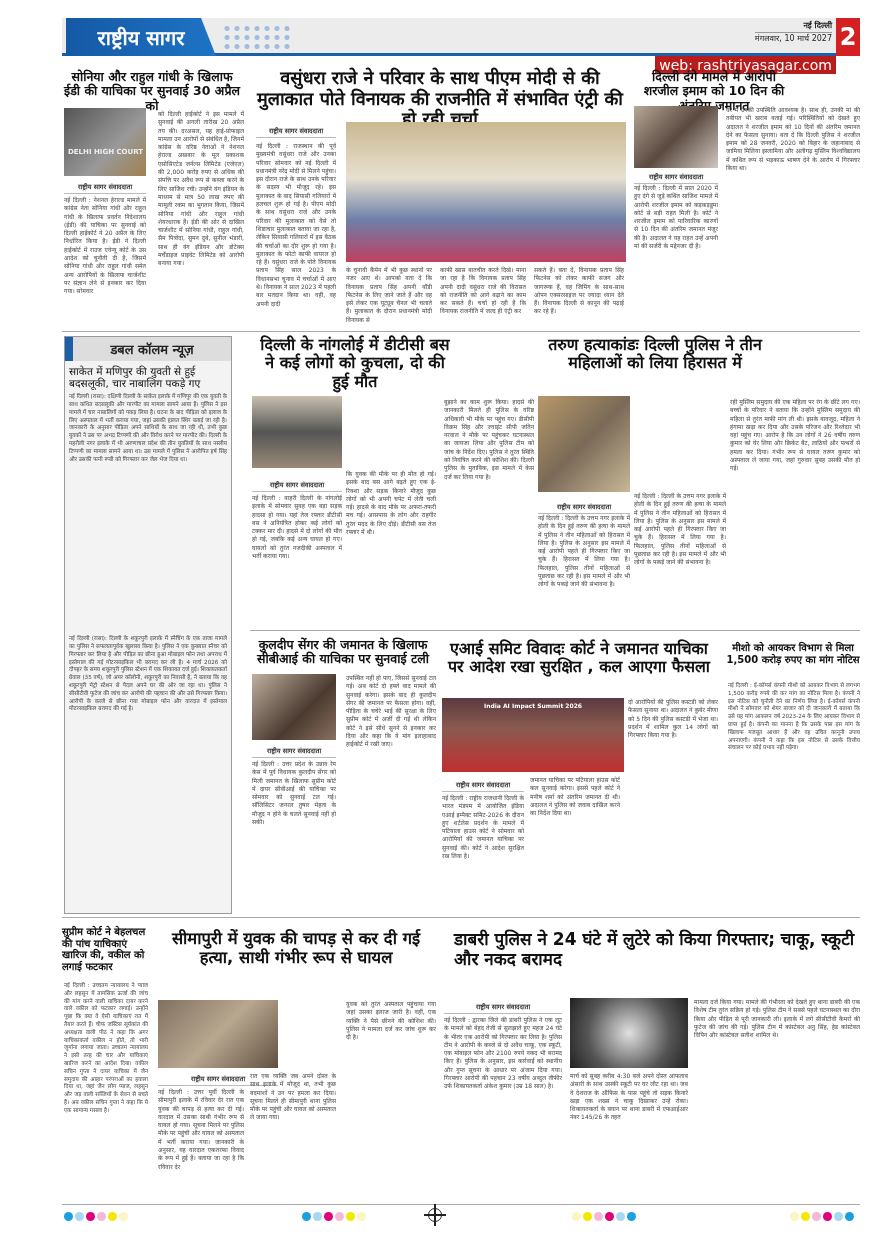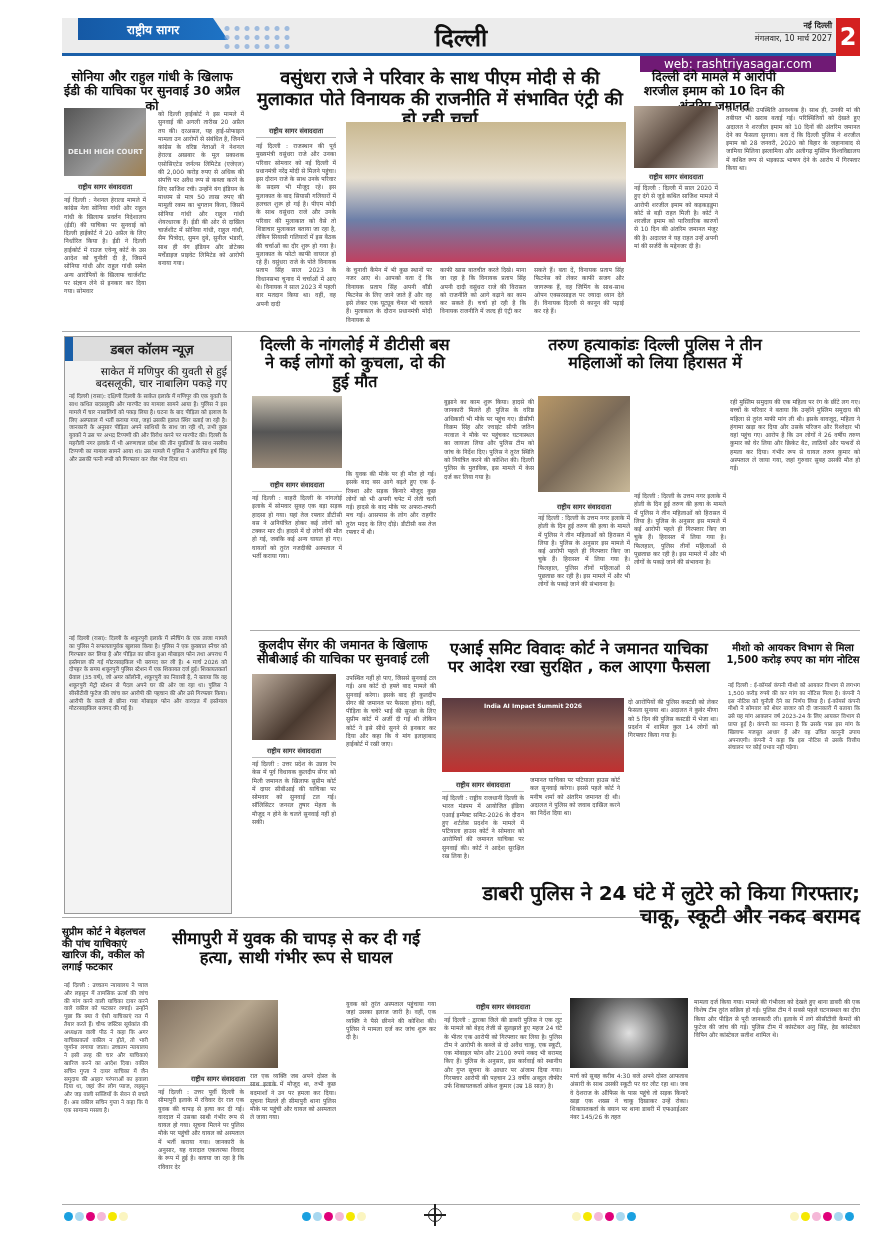--- a/index.html
+++ b/index.html
@@ -1,26 +1,26 @@
 <!DOCTYPE html>
 <html><head>
 <meta charset="utf-8">
 <style>
 *{box-sizing:border-box;margin:0;padding:0}
 body{width:877px;height:1241px;background:#fff;font-family:"DejaVu Sans",sans-serif;color:#222;position:relative;overflow:hidden}
 .page{position:absolute;left:62px;top:18px;width:798px}
 .masthead{position:relative;height:38px;background:#ececec;border-bottom:3px solid #1a5fa8}
-.mh-logo{position:absolute;left:16px;top:0;width:150px;height:22px;background:linear-gradient(90deg,#1559a5,#1e73c5);color:#fff;font-size:12px;font-weight:bold;display:flex;align-items:center;justify-content:center;clip-path:polygon(0 0,90% 0,100% 100%,0 100%)}
+.mh-logo{position:absolute;left:4px;top:0;width:150px;height:38px;background:linear-gradient(90deg,#1559a5,#1e73c5);color:#fff;font-size:20px;font-weight:bold;display:flex;align-items:center;justify-content:center;clip-path:polygon(0 0,90% 0,100% 100%,0 100%)}
 .mh-dots{position:absolute;left:160px;top:6px;width:70px;height:26px;background-image:radial-gradient(circle,#7fa7d8 2px,transparent 3px);background-size:10px 9px;opacity:.7}
 .mh-title{position:absolute;left:0;right:0;top:2px;text-align:center;font-size:24px;font-weight:bold;color:#111}
 .mh-right{position:absolute;right:28px;top:2px;text-align:right;font-size:8px;line-height:12px;color:#222}
 .mh-right .city{font-weight:bold}
 .mh-right .date{border-top:1px solid #999}
 .mh-page{position:absolute;right:0;top:0;width:24px;height:38px;background:#d42020;color:#fff;font-size:24px;font-weight:bold;display:flex;align-items:center;justify-content:center}
-.mh-web{position:absolute;right:24px;top:28px;background:#701a75;color:#fff;font-size:12px;padding:1px 24px}
+.mh-web{position:absolute;right:24px;top:28px;background:#b91c1c;color:#fff;font-size:14px;padding:1px 4px}
 .abs{position:absolute}
 .hl{font-weight:bold;color:#111;text-align:center;line-height:1.15}
 .txt{font-size:6px;line-height:8.3px;color:#444;text-align:justify;overflow:hidden}
 .by{font-size:6.5px;font-weight:bold;text-align:center;color:#333;border-bottom:1px solid #bbb;padding:2px 0}
 .photo{background:#8a8a8a;overflow:hidden}
 .rule{position:absolute;background:#aaa}
 .box{position:absolute;border:1px solid #999;background:#f3f3f3}
 .dc-head{background:#ddd;font-weight:bold;font-size:13px;text-align:center;padding:3px 0;border-left:8px solid #1a5fa8}
 .footer-dots{position:absolute;top:1212px;display:flex;gap:2px}
 .footer-dots span{width:9px;height:9px;border-radius:50%;display:inline-block}
@@ -29,21 +29,20 @@
 .reg:after{content:"";position:absolute;left:5px;top:-5px;width:1.5px;height:22px;background:#222}
 </style>
 </head>
 <body>
 
 <div class="page">
 
   <div class="masthead">
     <div class="mh-logo">राष्ट्रीय सागर</div>
     <div class="mh-dots"></div>
-    <div class="mh-title">दिल्ली</div>
     <div class="mh-right">
       <div class="city">नई दिल्ली</div>
       <div class="date">मंगलवार, 10 मार्च 2027</div>
     </div>
     <div class="mh-page">2</div>
   </div>
   <div style="position:relative;height:12px">
     <div class="mh-web" style="top:0">web: rashtriyasagar.com</div>
   </div>
 </div>
@@ -68,21 +67,21 @@
 <div class="abs photo" style="left:634px;top:106px;width:84px;height:62px;background:linear-gradient(135deg,#b8a898,#5a4a40 50%,#d0c8c0)"></div>
 <div class="abs by" style="left:634px;top:170px;width:84px">राष्ट्रीय सागर संवाददाता</div>
 <div class="abs txt" style="left:634px;top:184px;width:84px;height:144px">नई दिल्ली : दिल्ली में साल 2020 में हुए दंगे से जुड़े कथित साजिश मामले में आरोपी शरजील इमाम को कड़कड़डूमा कोर्ट से बड़ी राहत मिली है। कोर्ट ने शरजील इमाम को पारिवारिक कारणों से 10 दिन की अंतरिम जमानत मंजूर की है। अदालत ने यह राहत उन्हें अपनी मां की सर्जरी के मद्देनजर दी है।</div>
 <div class="abs txt" style="left:726px;top:106px;width:134px;height:222px">घर में उनकी उपस्थिति आवश्यक है। साथ ही, उनकी मां की तबीयत भी खराब बताई गई। परिस्थितियों को देखते हुए अदालत ने शरजील इमाम को 10 दिनों की अंतरिम जमानत देने का फैसला सुनाया। बता दें कि दिल्ली पुलिस ने शरजील इमाम को 28 जनवरी, 2020 को बिहार के जहानाबाद से जामिया मिलिया इस्लामिया और अलीगढ़ मुस्लिम विश्वविद्यालय में कथित रूप से भड़काऊ भाषण देने के आरोप में गिरफ्तार किया था।</div>
 
 <div class="rule" style="left:62px;top:331px;width:798px;height:1px"></div>
 
 <div class="box" style="left:64px;top:336px;width:168px;height:578px">
   <div class="dc-head">डबल कॉलम न्यूज़</div>
   <div style="padding:4px 4px">
-    <div class="hl" style="font-size:10.5px;text-align:right;font-weight:normal">साकेत में मणिपुर की युवती से हुई बदसलूकी, चार नाबालिग पकड़े गए</div>
+    <div class="hl" style="font-size:10.5px;text-align:left;font-weight:normal">साकेत में मणिपुर की युवती से हुई बदसलूकी, चार नाबालिग पकड़े गए</div>
     <div class="txt" style="height:238px;margin-top:4px;font-size:5.6px;line-height:7.8px">नई दिल्ली (रासा): दक्षिणी दिल्ली के साकेत इलाके में मणिपुर की एक युवती के साथ कथित बदसलूकी और मारपीट का मामला सामने आया है। पुलिस ने इस मामले में चार नाबालिगों को पकड़ लिया है। घटना के बाद पीड़िता को इलाज के लिए अस्पताल में भर्ती कराया गया, जहां उसकी हालत स्थिर बताई जा रही है। जानकारी के अनुसार पीड़िता अपने साथियों के साथ जा रही थी, तभी कुछ युवकों ने उस पर अभद्र टिप्पणी की और विरोध करने पर मारपीट की। दिल्ली के महरौली नगर इलाके में भी अरुणाचल प्रदेश की तीन युवतियों के साथ नस्लीय टिप्पणी का मामला सामने आया था। उस मामले में पुलिस ने आरोपित हर्ष सिंह और उसकी पत्नी रूबी को गिरफ्तार कर जेल भेज दिया था।</div>
     <div class="txt" style="height:230px;margin-top:4px;font-size:5.6px;line-height:7.8px">नई दिल्ली (रासा): दिल्ली के शकूरपुरी इलाके में स्नैचिंग के एक ताजा मामले का पुलिस ने सफलतापूर्वक खुलासा किया है। पुलिस ने एक कुख्यात स्नैचर को गिरफ्तार कर लिया है और पीड़ित का छीना हुआ मोबाइल फोन तथा अपराध में इस्तेमाल की गई मोटरसाइकिल भी बरामद कर ली है। 4 मार्च 2026 को दोपहर के समय शकूरपुरी पुलिस स्टेशन में एक शिकायत दर्ज हुई। शिकायतकर्ता ग्रेवाल (35 वर्ष), जो अमर कॉलोनी, शकूरपुरी का निवासी है, ने बताया कि वह शकूरपुरी मेट्रो स्टेशन से पैदल अपने घर की ओर जा रहा था। पुलिस ने सीसीटीवी फुटेज की जांच कर आरोपी की पहचान की और उसे गिरफ्तार किया। आरोपी के कब्जे से छीना गया मोबाइल फोन और वारदात में इस्तेमाल मोटरसाइकिल बरामद की गई है।</div>
   </div>
 </div>
 
 <div class="abs hl" style="left:260px;top:336px;width:190px;font-size:16px">दिल्ली के नांगलोई में डीटीसी बस ने कई लोगों को कुचला, दो की हुई मौत</div>
 <div class="abs photo" style="left:252px;top:396px;width:90px;height:72px;background:linear-gradient(180deg,#c8c0b0,#555 50%,#9a8a78)"></div>
 <div class="abs by" style="left:252px;top:478px;width:90px">राष्ट्रीय सागर संवाददाता</div>
 <div class="abs txt" style="left:252px;top:494px;width:90px;height:132px">नई दिल्ली : बाहरी दिल्ली के नांगलोई इलाके में सोमवार सुबह एक बड़ा सड़क हादसा हो गया। यहां तेज रफ्तार डीटीसी बस ने अनियंत्रित होकर कई लोगों को टक्कर मार दी। हादसे में दो लोगों की मौत हो गई, जबकि कई अन्य घायल हो गए। घायलों को तुरंत नजदीकी अस्पताल में भर्ती कराया गया।</div>
 <div class="abs txt" style="left:346px;top:470px;width:90px;height:156px">कि युवक की मौके पर ही मौत हो गई। इसके बाद बस आगे बढ़ते हुए एक ई-रिक्शा और सड़क किनारे मौजूद कुछ लोगों को भी अपनी चपेट में लेती चली गई। हादसे के बाद मौके पर अफरा-तफरी मच गई। आसपास के लोग और राहगीर तुरंत मदद के लिए दौड़े। डीटीसी बस तेज रफ्तार में थी।</div>
@@ -120,21 +119,21 @@
 <div class="abs hl" style="left:62px;top:926px;width:86px;font-size:10px;text-align:left">सुप्रीम कोर्ट ने बेहलचल की पांच याचिकाएं खारिज की, वकील को लगाई फटकार</div>
 <div class="abs txt" style="left:64px;top:982px;width:84px;height:214px;font-size:5.6px;line-height:7.8px">नई दिल्ली : उच्चतम न्यायालय ने प्याज और लहसुन में तामसिक ऊर्जा की जांच की मांग करने वाली याचिका दायर करने वाले वकील को फटकार लगाई। उन्होंने पूछा कि क्या वे ऐसी याचिकाएं रात में तैयार करते हैं। चीफ जस्टिस सूर्यकांत की अध्यक्षता वाली पीठ ने कहा कि अगर याचिकाकर्ता वकील न होते, तो भारी जुर्माना लगाया जाता। उच्चतम न्यायालय ने इसी तरह की चार और याचिकाएं खारिज करने का आदेश दिया। वकील सचिन गुप्ता ने दायर याचिका में जैन समुदाय की आहार परंपराओं का हवाला दिया था, जहां जैन लोग प्याज, लहसुन और जड़ वाली सब्जियों के सेवन से बचते हैं। अब वकील सचिन गुप्ता ने कहा कि ये एक सामान्य मसला है।</div>
 
 <div class="abs hl" style="left:155px;top:930px;width:282px;font-size:16.5px">सीमापुरी में युवक की चापड़ से कर दी गई हत्या, साथी गंभीर रूप से घायल</div>
 <div class="abs photo" style="left:158px;top:1000px;width:120px;height:68px;background:linear-gradient(135deg,#807060,#b8a890 50%,#605040)"></div>
 <div class="abs by" style="left:158px;top:1072px;width:120px">राष्ट्रीय सागर संवाददाता</div>
 <div class="abs txt" style="left:158px;top:1088px;width:86px;height:108px">नई दिल्ली : उत्तर पूर्वी दिल्ली के सीमापुरी इलाके में रविवार देर रात एक युवक की चापड़ से हत्या कर दी गई। वारदात में उसका साथी गंभीर रूप से घायल हो गया। सूचना मिलने पर पुलिस मौके पर पहुंची और घायल को अस्पताल में भर्ती कराया गया। जानकारी के अनुसार, यह वारदात एकतरफा विवाद के रूप में हुई है। बताया जा रहा है कि रविवार देर</div>
 <div class="abs txt" style="left:250px;top:1072px;width:86px;height:124px">रात एक व्यक्ति जब अपने दोस्त के साथ इलाके में मौजूद था, तभी कुछ बदमाशों ने उन पर हमला कर दिया। सूचना मिलते ही सीमापुरी थाना पुलिस मौके पर पहुंची और घायल को अस्पताल ले जाया गया।</div>
 <div class="abs txt" style="left:346px;top:1000px;width:90px;height:196px">युवक को तुरंत अस्पताल पहुंचाया गया जहां उसका इलाज जारी है। वहीं, एक व्यक्ति ने पैसे छीनने की कोशिश की। पुलिस ने मामला दर्ज कर जांच शुरू कर दी है।</div>
 
-<div class="abs hl" style="left:440px;top:882px;width:420px;font-size:20px;text-align:right;padding-left:14px">डाबरी पुलिस ने 24 घंटे में लुटेरे को किया गिरफ्तार; चाकू, स्कूटी और नकद बरामद</div>
+<div class="abs hl" style="left:440px;top:930px;width:420px;font-size:17px;text-align:left;padding-left:14px">डाबरी पुलिस ने 24 घंटे में लुटेरे को किया गिरफ्तार; चाकू, स्कूटी और नकद बरामद</div>
 <div class="abs by" style="left:444px;top:1000px;width:118px">राष्ट्रीय सागर संवाददाता</div>
 <div class="abs txt" style="left:444px;top:1016px;width:118px;height:180px">नई दिल्ली : द्वारका जिले की डाबरी पुलिस ने एक लूट के मामले को बेहद तेजी से सुलझाते हुए महज 24 घंटे के भीतर एक आरोपी को गिरफ्तार कर लिया है। पुलिस टीम ने आरोपी के कब्जे से दो अवैध चाकू, एक स्कूटी, एक मोबाइल फोन और 2100 रुपये नकद भी बरामद किए हैं। पुलिस के अनुसार, इस कार्रवाई को स्थानीय और गुप्त सूचना के आधार पर अंजाम दिया गया। गिरफ्तार आरोपी की पहचान 23 वर्षीय अब्दुल तौफीर उर्फ शिकायतकर्ता अंकेश कुमार (उम्र 18 साल) है।</div>
 <div class="abs photo" style="left:570px;top:998px;width:118px;height:70px;background:radial-gradient(circle at 50% 50%,#e0e0e0,#555 60%,#222)"></div>
 <div class="abs txt" style="left:570px;top:1072px;width:118px;height:124px">मार्च को सुबह करीब 4:30 बजे अपने दोस्त आफताब अंसारी के साथ उसकी स्कूटी पर घर लौट रहा था। जब वे देशराज के ऑफिस के पास पहुंचे तो सड़क किनारे खड़ा एक शख्स ने चाकू दिखाकर उन्हें रोका। शिकायतकर्ता के बयान पर थाना डाबरी में एफआईआर नंबर 145/26 के तहत</div>
 <div class="abs txt" style="left:694px;top:998px;width:166px;height:198px">मामला दर्ज किया गया। मामले की गंभीरता को देखते हुए थाना डाबरी की एक विशेष टीम तुरंत सक्रिय हो गई। पुलिस टीम ने सबसे पहले घटनास्थल का दौरा किया और पीड़ित से पूरी जानकारी ली। इलाके में लगे सीसीटीवी कैमरों की फुटेज की जांच की गई। पुलिस टीम में कांस्टेबल अनु सिंह, हेड कांस्टेबल विपिन और कांस्टेबल सतीश शामिल थे।</div>
 
 <div class="rule" style="left:62px;top:1204px;width:798px;height:1px"></div>
 
 <div class="footer-dots" style="left:64px">
   <span style="background:#1aa0e0"></span>

